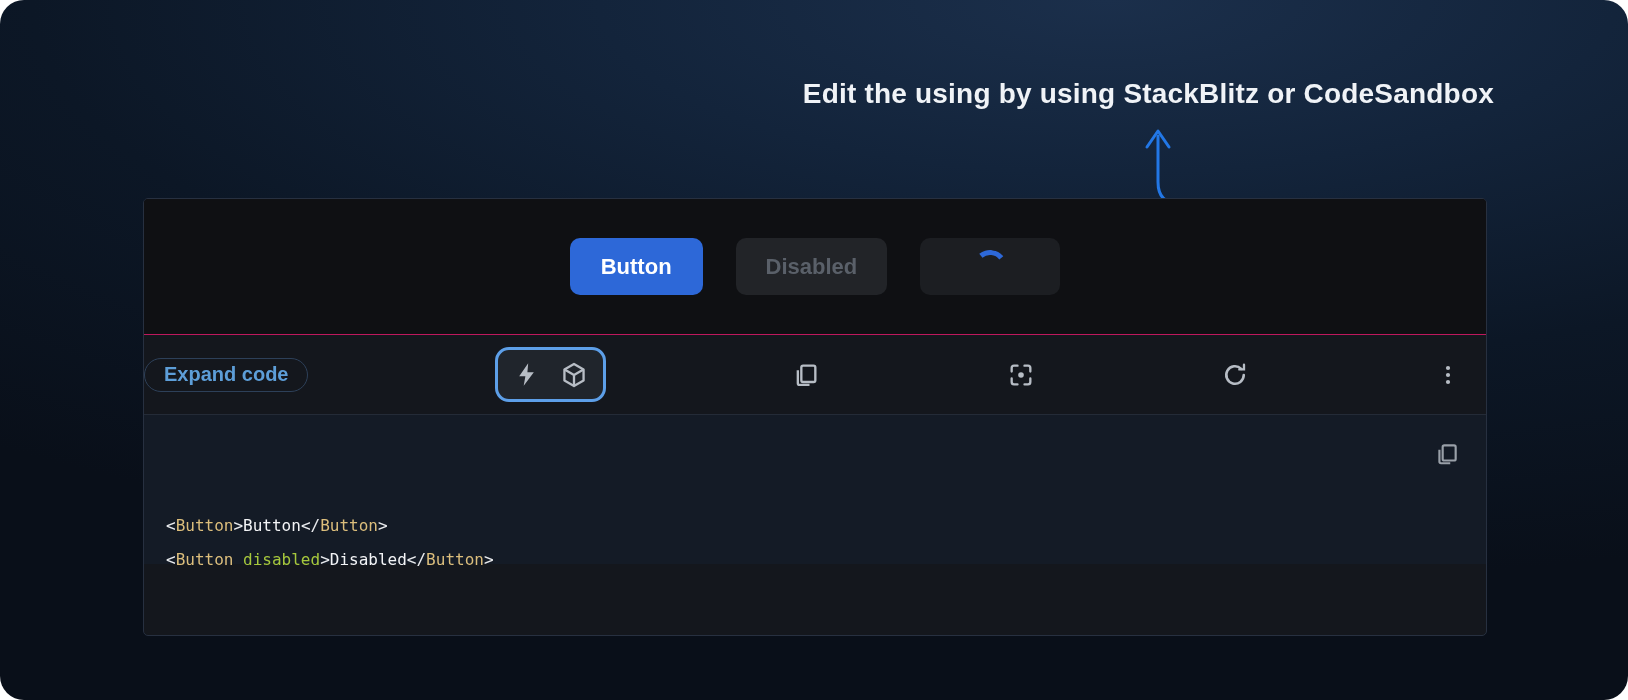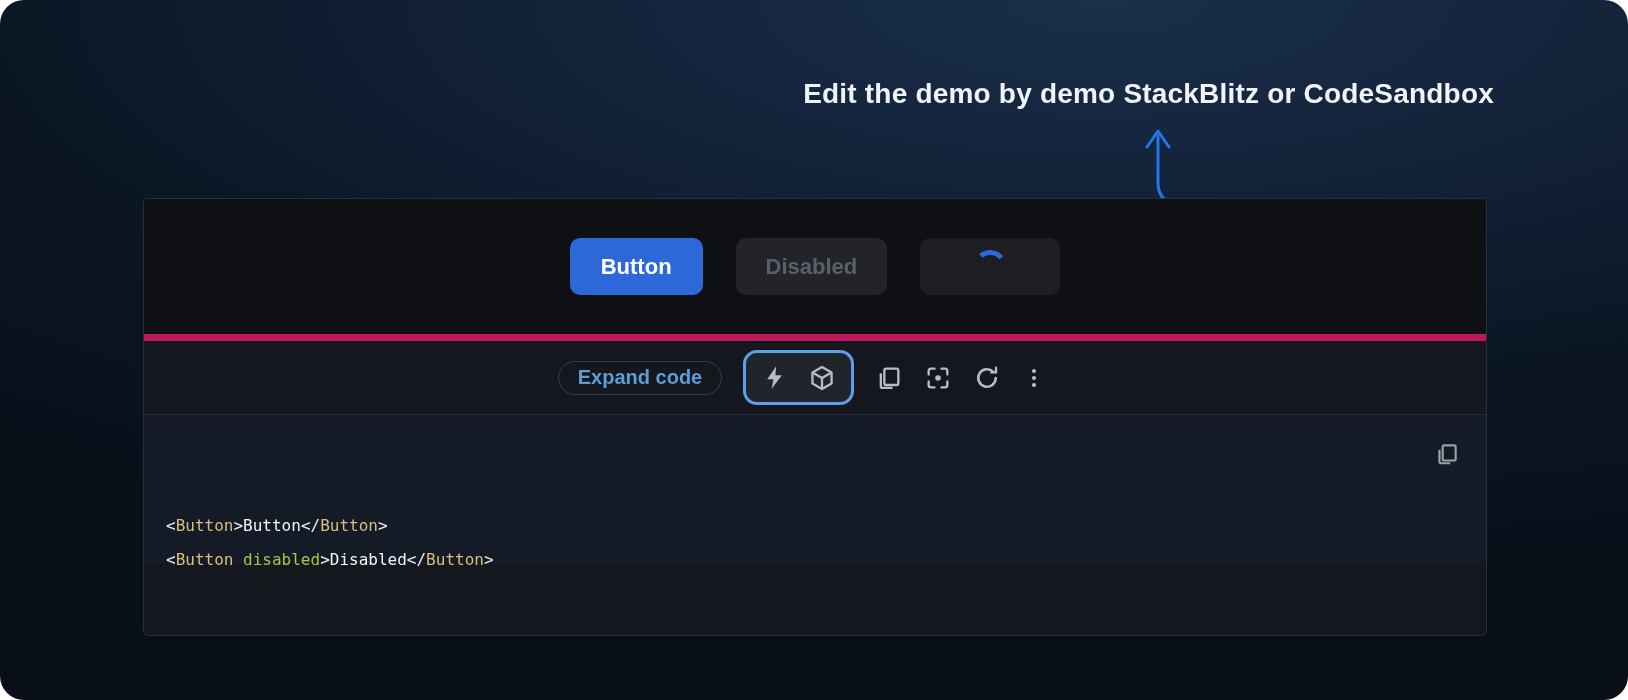--- a/index.html
+++ b/index.html
@@ -45,22 +45,22 @@
   .btn-primary{background:#2d68d8;color:#ffffff;padding:0 31px;}
   .btn-disabled{background:#222428;color:#5a6069;padding:0 30px;font-weight:600;cursor:not-allowed;}
   .btn-loading{background:#1c1e22;width:140px;}
   .spinner{
     width:34px;height:34px;border-radius:50%;
     border:5px solid transparent;border-top-color:#2d68d8;
     transform:rotate(6deg);
   }
   
   .toolbar{
-    height:80px;background:#14171d;border-top:7px solid #be185d;
-    display:flex;align-items:center;justify-content:center;
+    height:80px;background:#14171d;border-top:1px solid #be185d;
+    display:flex;align-items:center;justify-content:space-between;
     padding-right:26px;gap:21px;
   }
   .expand-pill{
     height:34px;padding:0 19px;border-radius:17px;
     border:1px solid #2d4059;background:transparent;
     color:#5d9ed8;font-size:20px;font-weight:600;
     font-family:"Liberation Sans",sans-serif;
     display:flex;align-items:center;cursor:pointer;
   }
   .icon-group{
@@ -91,21 +91,21 @@
   .tok-text{color:#f3f4f6;}
   .code-copy{
     position:absolute;top:26px;right:26px;color:#99a0a8;
   }
 </style>
 </head>
 <body>
 
 <div class="stage">
 
-  <div class="annotation">Edit the demo by demo StackBlitz or CodeSandbox</div>
+  <div class="annotation">Edit the using by using StackBlitz or CodeSandbox</div>
 
   <svg class="arrow-svg" width="1628" height="700" viewBox="0 0 1628 700">
     <path d="M1158 136 L1158 182 Q1158 204 1180 204 L1193 204 Q1215 204 1215 226 L1215 290" fill="none" stroke="#2277e6" stroke-width="3" stroke-linecap="round"></path>
     <path d="M1147 147 L1158 131 L1169 147" fill="none" stroke="#2277e6" stroke-width="3" stroke-linecap="round" stroke-linejoin="round"></path>
     <circle cx="1215" cy="300" r="7" fill="none" stroke="#2277e6" stroke-width="3.5"></circle>
   </svg>
 
   <div class="card">
 
     <div class="demo-area">

